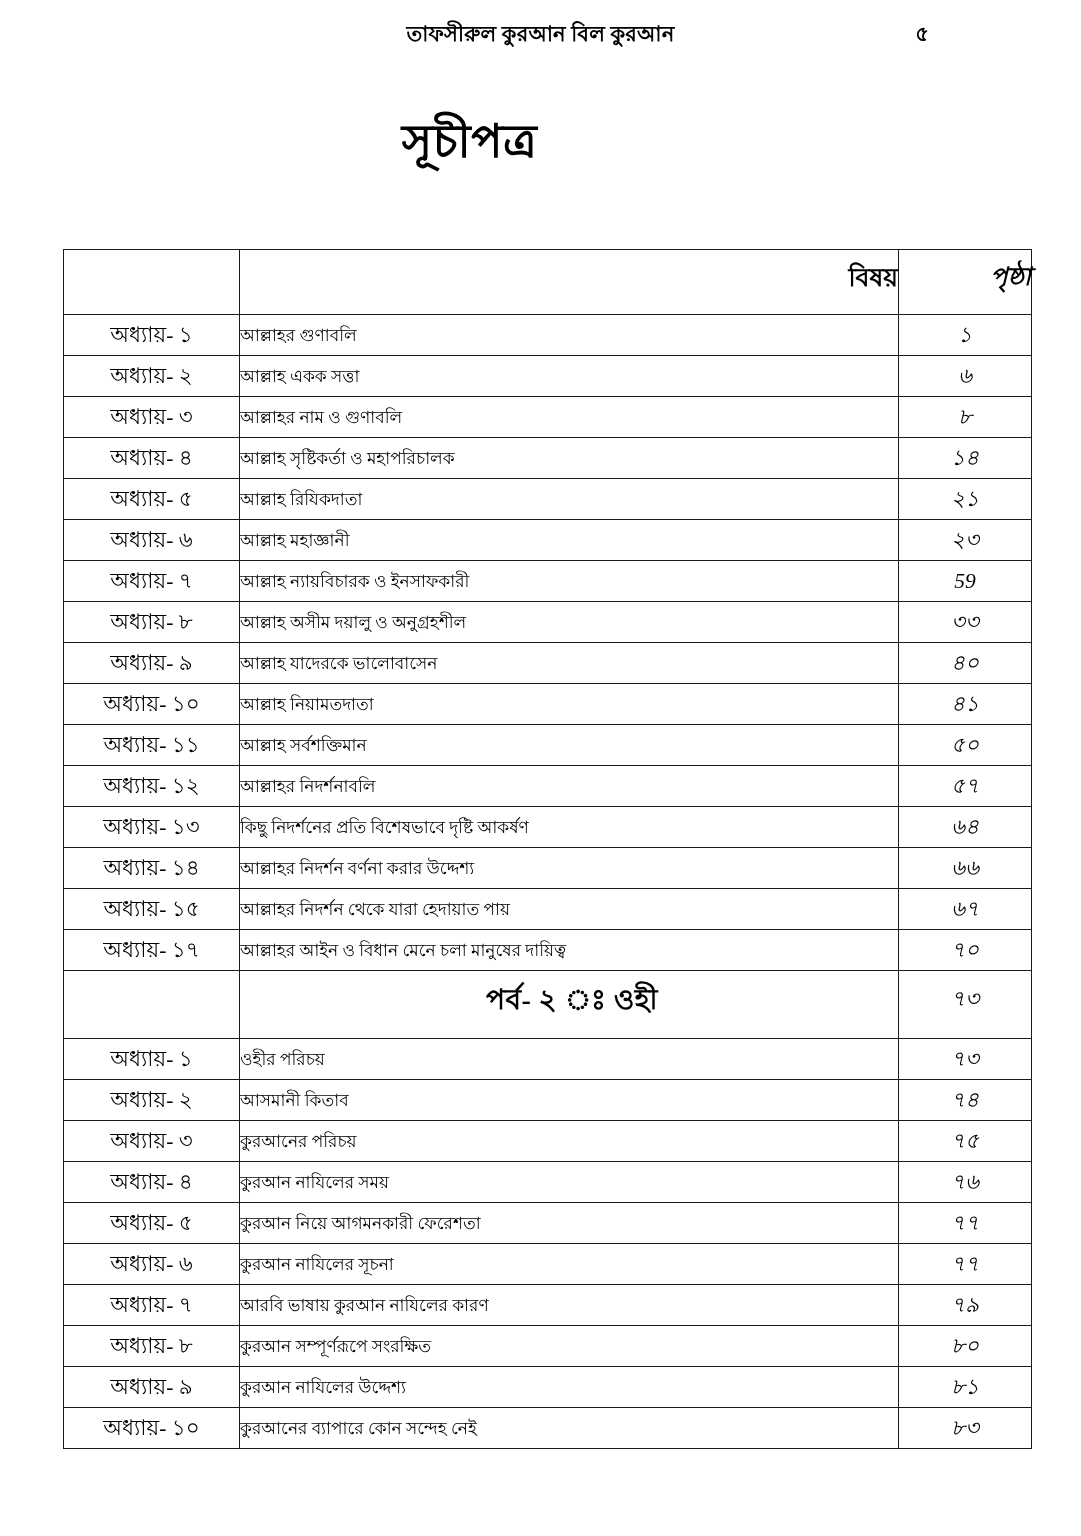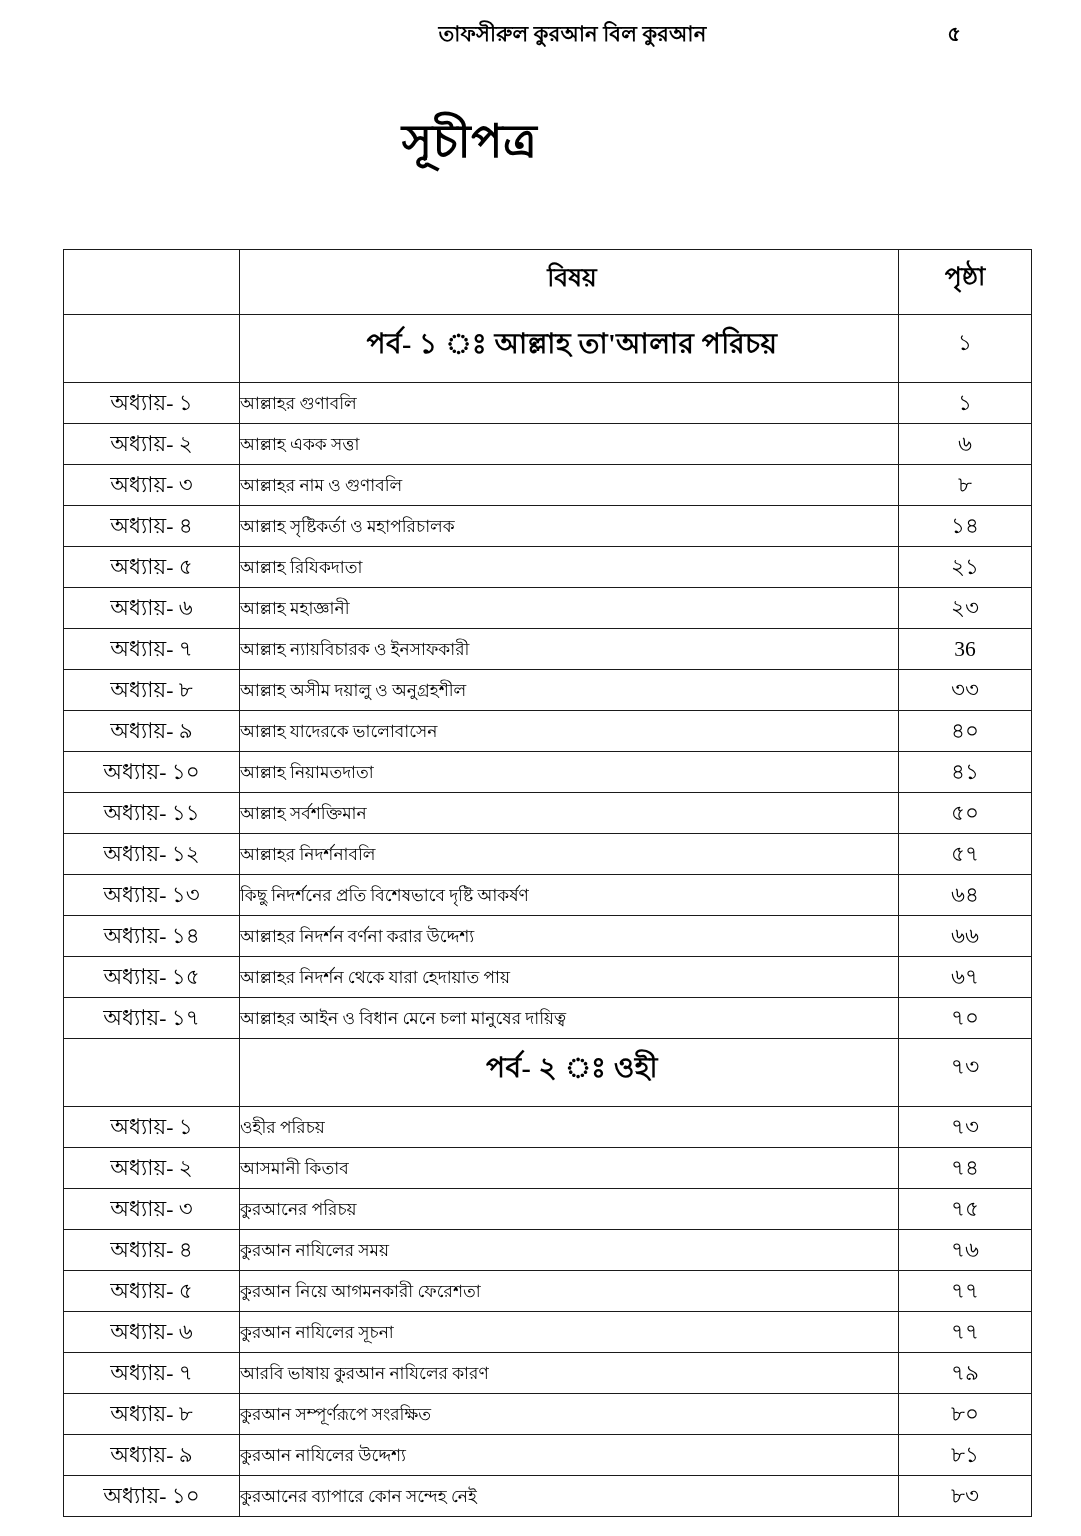--- a/index.html
+++ b/index.html
@@ -16,21 +16,20 @@
     overflow: hidden;
   }
 
   
   .page-header {
     position: absolute;
     top: 18px;
     left: 0;
     width: 963px;
     height: 40px;
-    margin-left: 32px;
   }
   .header-title {
     position: absolute;
     left: 0;
     width: 1081px;
     text-align: center;
     font-size: 21px;
     font-weight: 600;
     letter-spacing: 0.2px;
     line-height: 32px;
@@ -95,29 +94,30 @@
     height: 40px;
     padding: 4px 8px 7px 14px;
   }
   .cell-page {
     text-align: center;
     font-size: 21.5px;
     line-height: 24px;
     height: 40px;
     padding: 4px 6px 7px 6px;
     white-space: nowrap;
+    font-style: italic;
   }
 
   
   tr.row-colhead td { height: 54px; }
   tr.row-colhead .cell-subject,
   tr.row-colhead .cell-page {
     font-weight: 700;
     font-size: 25px;
-    text-align: center;
+    text-align: right;
     padding-bottom: 10px;
   }
   tr.row-colhead .cell-subject { padding-left: 6px; }
 
   
   tr.row-part td { height: 56px; }
   tr.row-part .cell-subject {
     font-weight: 700;
     font-size: 28px;
     text-align: center;
@@ -146,25 +146,20 @@
       <col class="c-chapter">
       <col class="c-subject">
       <col class="c-page">
     </colgroup>
     <tbody id="toc-body">
       <tr class="row-colhead">
         <td class="cell-chapter"></td>
         <td class="cell-subject">বিষয়</td>
         <td class="cell-page">পৃষ্ঠা</td>
       </tr>
-    <tr class="row-part">
-          <td class="cell-chapter"></td>
-          <td class="cell-subject">পর্ব- ১ ঃ  আল্লাহ তা'আলার পরিচয়</td>
-          <td class="cell-page">১</td>
-        </tr>
         <tr class="row-chapter">
           <td class="cell-chapter">অধ্যায়- ১</td>
           <td class="cell-subject">আল্লাহর গুণাবলি</td>
           <td class="cell-page">১</td>
         </tr>
         <tr class="row-chapter">
           <td class="cell-chapter">অধ্যায়- ২</td>
           <td class="cell-subject">আল্লাহ একক সত্তা</td>
           <td class="cell-page">৬</td>
         </tr>
@@ -184,21 +179,21 @@
           <td class="cell-page">২১</td>
         </tr>
         <tr class="row-chapter">
           <td class="cell-chapter">অধ্যায়- ৬</td>
           <td class="cell-subject">আল্লাহ মহাজ্ঞানী</td>
           <td class="cell-page">২৩</td>
         </tr>
         <tr class="row-chapter">
           <td class="cell-chapter">অধ্যায়- ৭</td>
           <td class="cell-subject">আল্লাহ ন্যায়বিচারক ও ইনসাফকারী</td>
-          <td class="cell-page">36</td>
+          <td class="cell-page">59</td>
         </tr>
         <tr class="row-chapter">
           <td class="cell-chapter">অধ্যায়- ৮</td>
           <td class="cell-subject">আল্লাহ অসীম দয়ালু ও অনুগ্রহশীল</td>
           <td class="cell-page">৩৩</td>
         </tr>
         <tr class="row-chapter">
           <td class="cell-chapter">অধ্যায়- ৯</td>
           <td class="cell-subject">আল্লাহ যাদেরকে ভালোবাসেন</td>
           <td class="cell-page">৪০</td>

